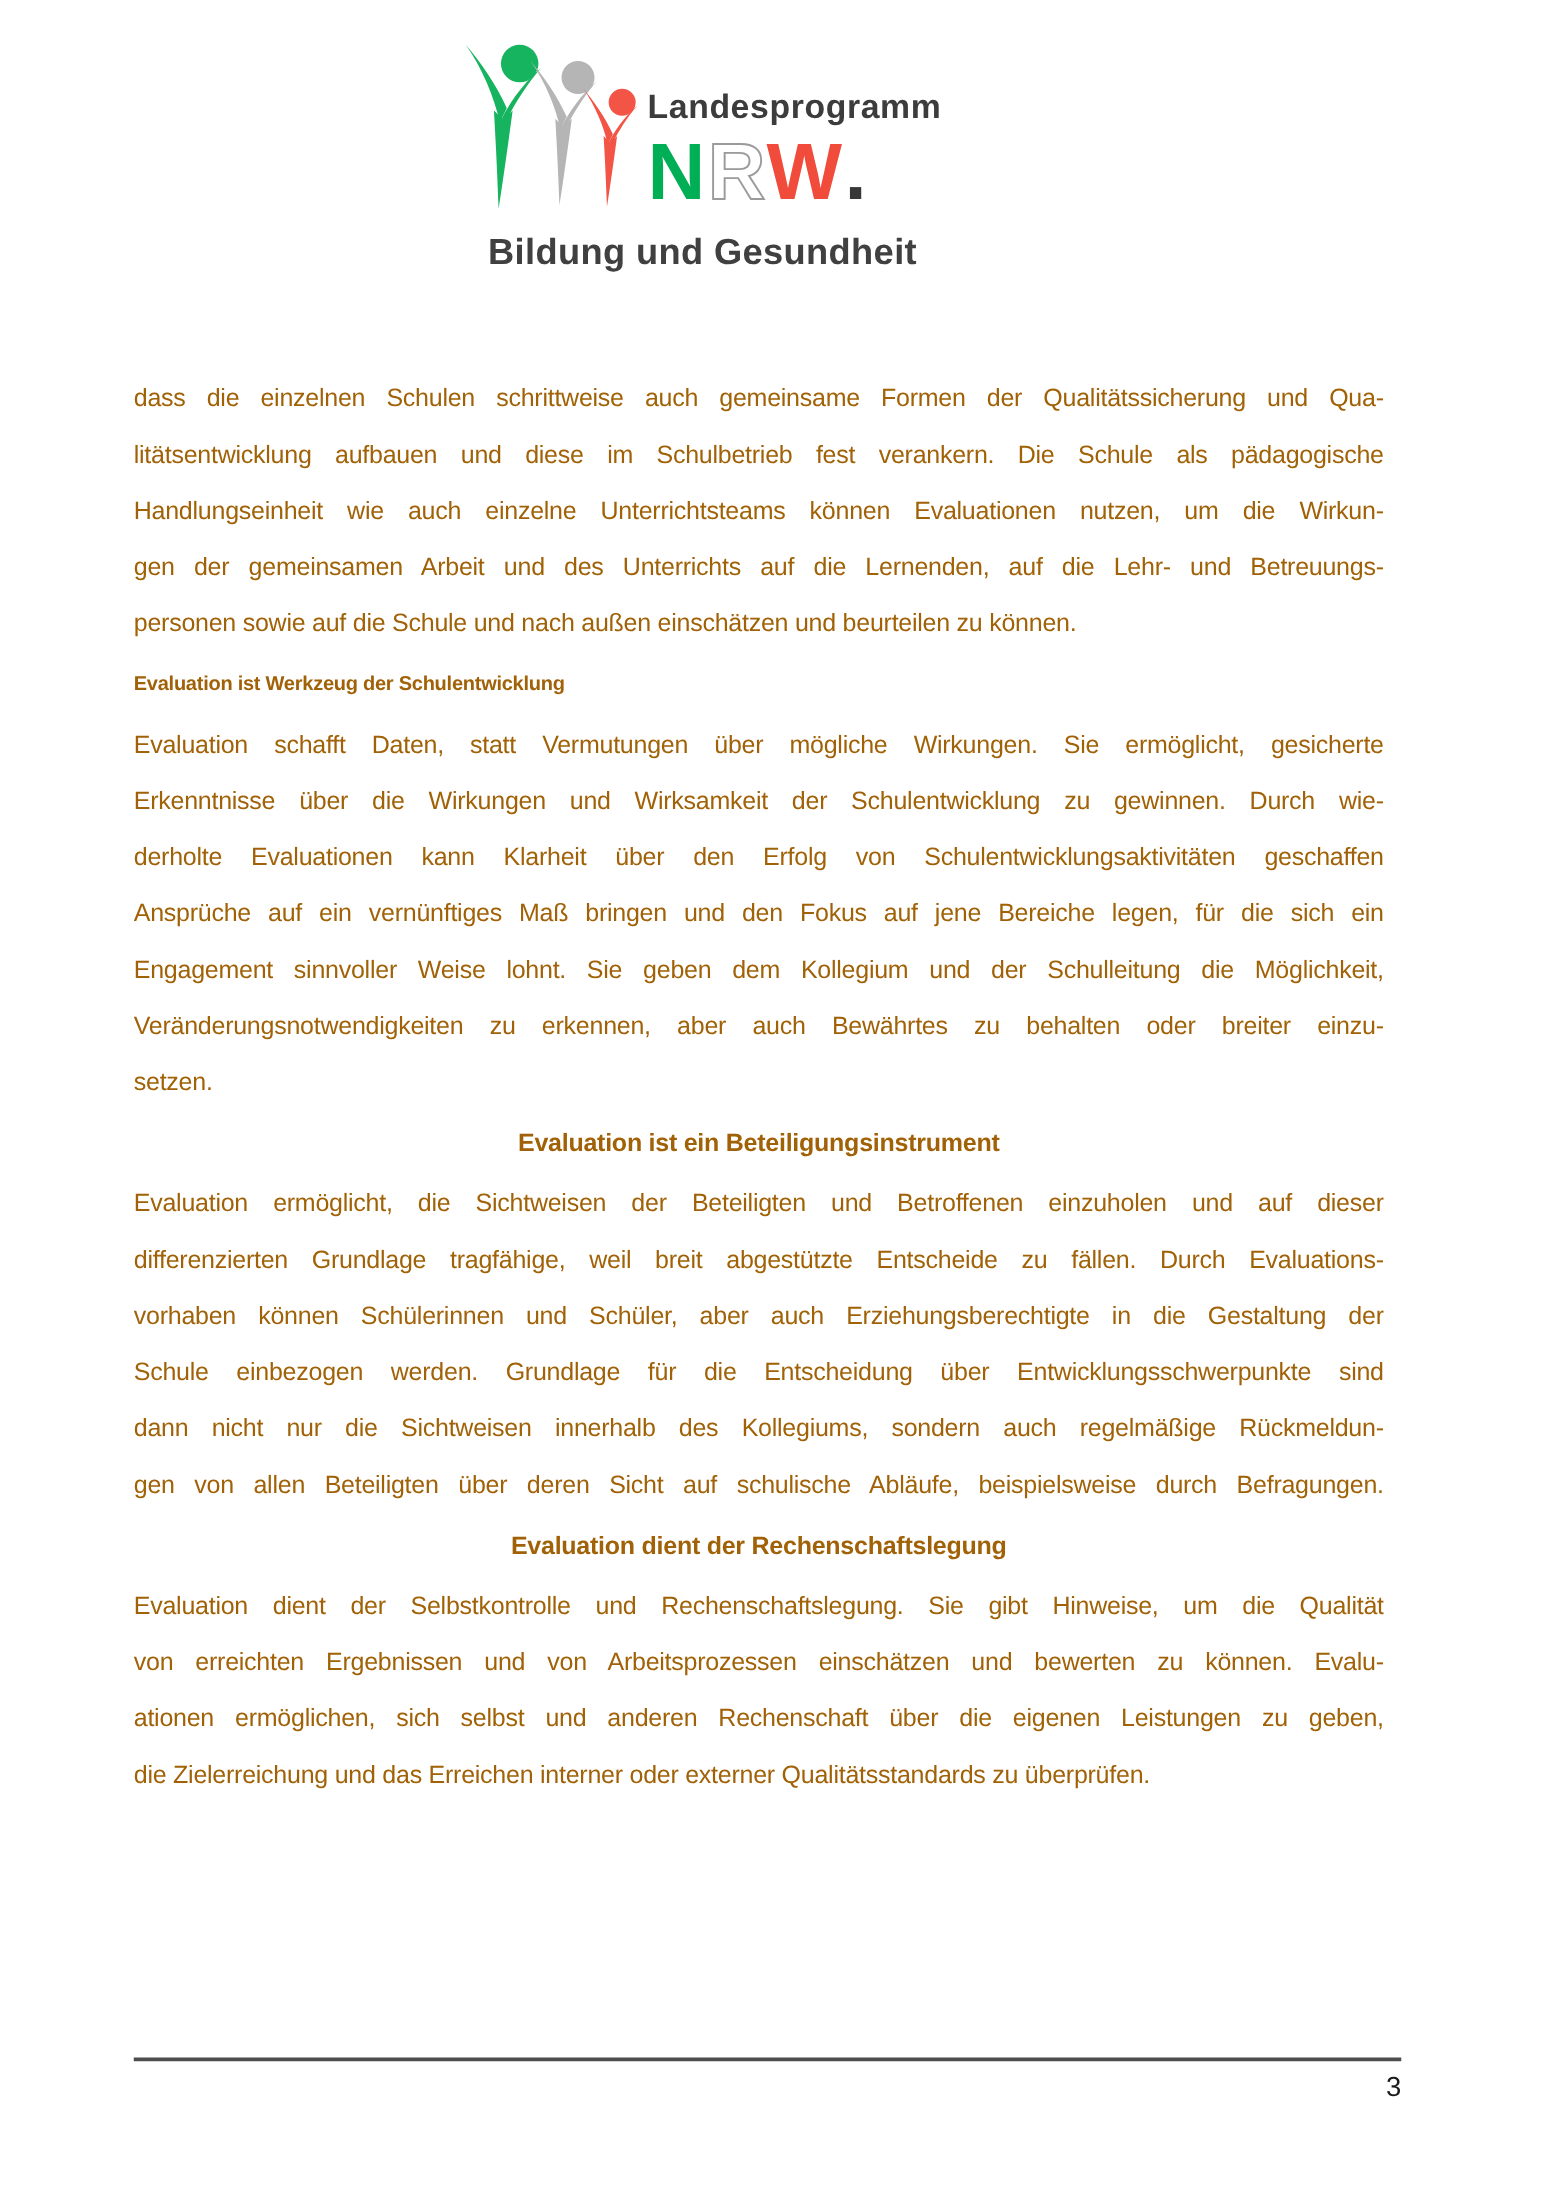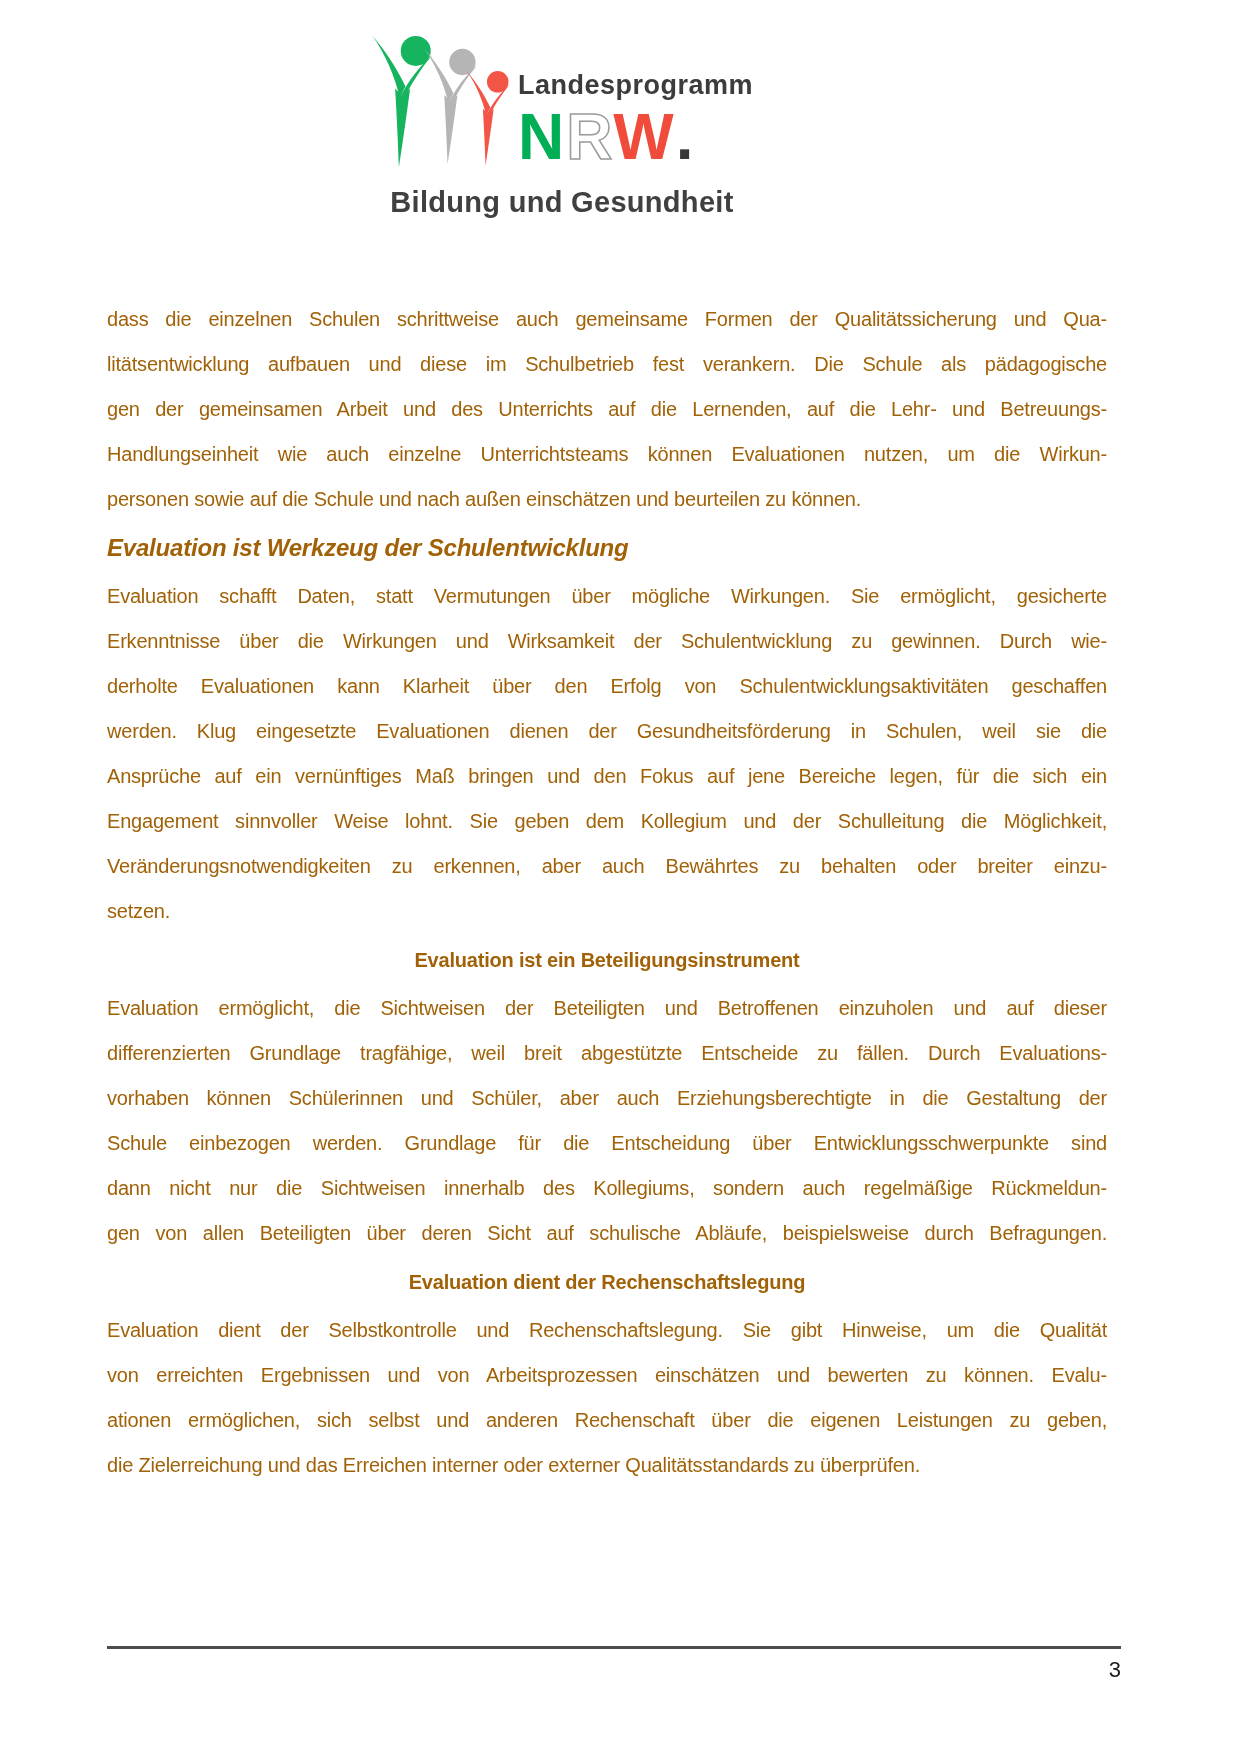--- a/index.html
+++ b/index.html
@@ -72,24 +72,23 @@
     text-align-last: justify;
     overflow: hidden;
   }
   .line.last {
     text-align: left;
     text-align-last: left;
   }
   .h-small {
     height: 52px;
     line-height: 52px;
-    font-size: 24px;
-    font-weight: bold;
-    white-space: nowrap;
-    font-style: italic;
+    font-size: 16px;
+    font-weight: bold;
+    white-space: nowrap;
   }
   .h-big {
     height: 52px;
     line-height: 52px;
     font-size: 20px;
     font-weight: bold;
     white-space: nowrap;
     text-align: center;
   }
 
@@ -148,32 +147,31 @@
       </div>
     </div>
     <div class="logo-subtitle">Bildung und Gesundheit</div>
   </div>
 
   <div class="doc">
 
     <div>
       <div class="line">dass die einzelnen Schulen schrittweise auch gemeinsame Formen der Qualitätssicherung und Qua-</div>
       <div class="line">litätsentwicklung aufbauen und diese im Schulbetrieb fest verankern. Die Schule als pädagogische</div>
+      <div class="line">Handlungseinheit wie auch einzelne Unterrichtsteams können Evaluationen nutzen, um die Wirkun-</div>
       <div class="line">gen der gemeinsamen Arbeit und des Unterrichts auf die Lernenden, auf die Lehr- und Betreuungs-</div>
-      <div class="line">Handlungseinheit wie auch einzelne Unterrichtsteams können Evaluationen nutzen, um die Wirkun-</div>
       <div class="line last">personen sowie auf die Schule und nach außen einschätzen und beurteilen zu können.</div>
     </div>
 
     <div class="h-small">Evaluation ist Werkzeug der Schulentwicklung</div>
 
     <div>
       <div class="line">Evaluation schafft Daten, statt Vermutungen über mögliche Wirkungen. Sie ermöglicht, gesicherte</div>
       <div class="line">Erkenntnisse über die Wirkungen und Wirksamkeit der Schulentwicklung zu gewinnen. Durch wie-</div>
       <div class="line">derholte Evaluationen kann Klarheit über den Erfolg von Schulentwicklungsaktivitäten geschaffen</div>
-      <div class="line">werden. Klug eingesetzte Evaluationen dienen der Gesundheitsförderung in Schulen, weil sie die</div>
       <div class="line">Ansprüche auf ein vernünftiges Maß bringen und den Fokus auf jene Bereiche legen, für die sich ein</div>
       <div class="line">Engagement sinnvoller Weise lohnt. Sie geben dem Kollegium und der Schulleitung die Möglichkeit,</div>
       <div class="line">Veränderungsnotwendigkeiten zu erkennen, aber auch Bewährtes zu behalten oder breiter einzu-</div>
       <div class="line last">setzen.</div>
     </div>
 
     <div class="h-big">Evaluation ist ein Beteiligungsinstrument</div>
 
     <div>
       <div class="line">Evaluation ermöglicht, die Sichtweisen der Beteiligten und Betroffenen einzuholen und auf dieser</div>

